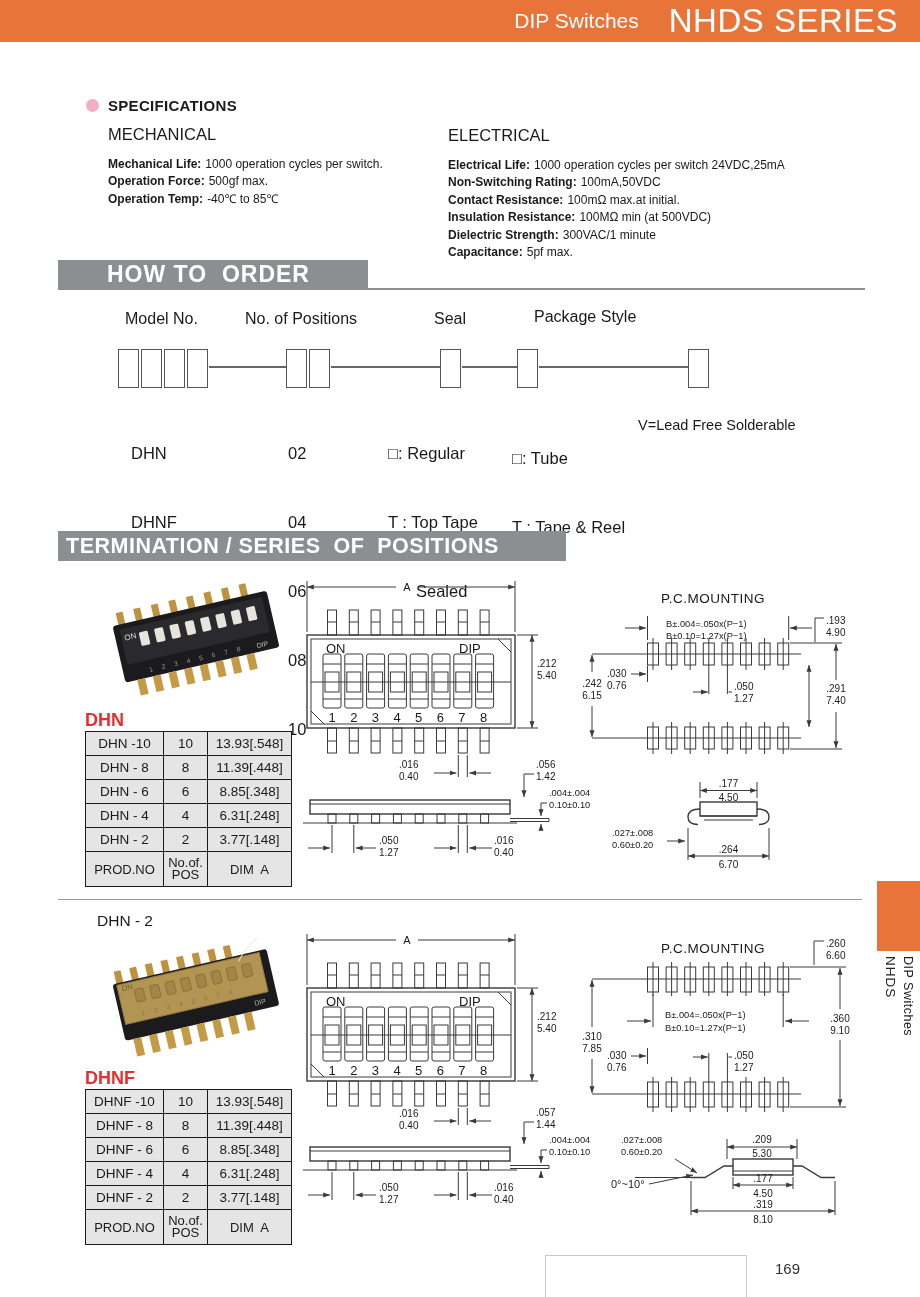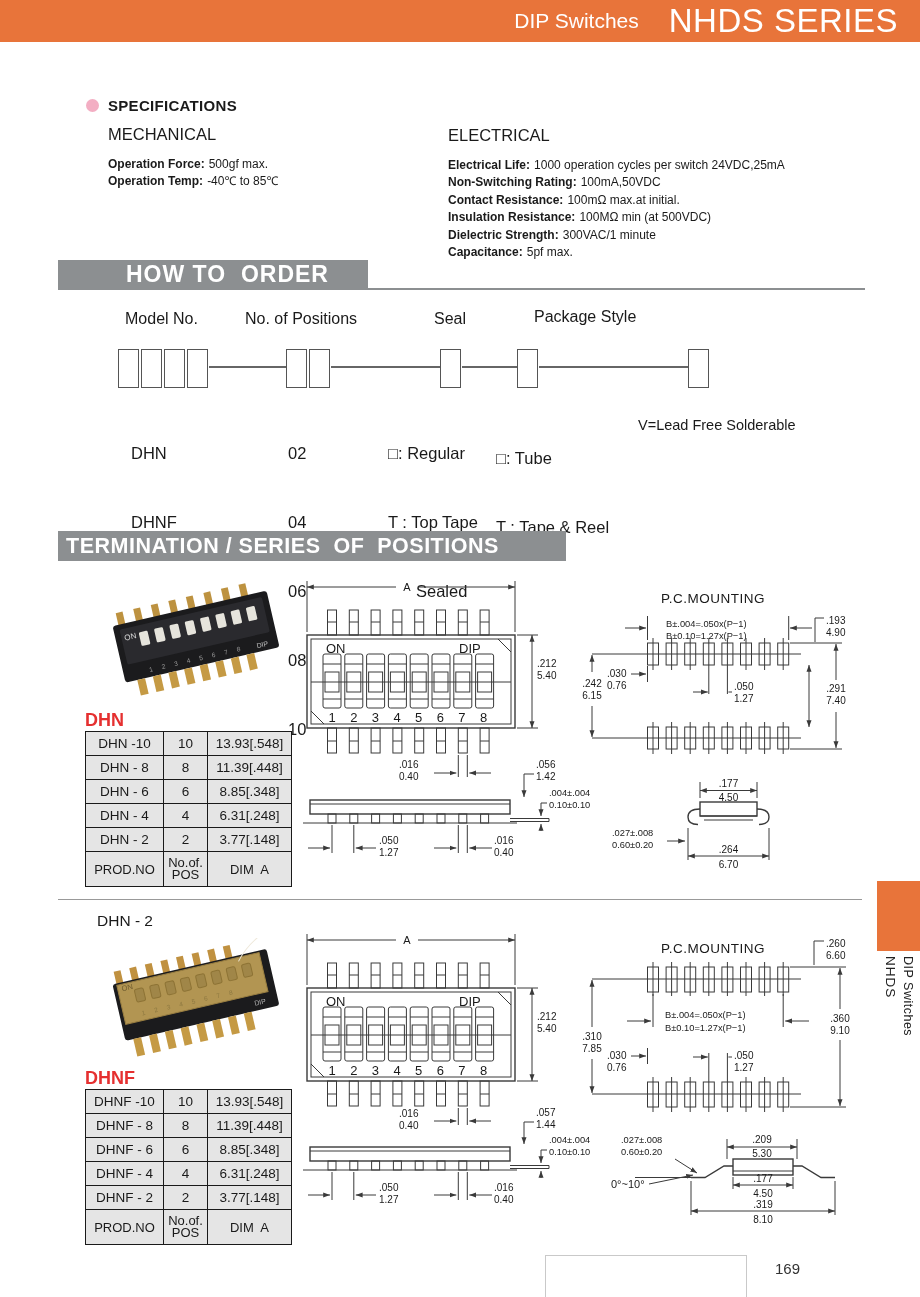--- a/index.html
+++ b/index.html
@@ -70,36 +70,37 @@
     <span class="ttl">NHDS SERIES</span>
   </header>
 
   <div class="spechead">
     <span class="bullet"></span>
     <span>SPECIFICATIONS</span>
   </div>
 
   <div class="speccol" style="left:108px;top:126px">
     <div class="sctitle">MECHANICAL</div>
+    <div class="srow"><b>Mechanical Life:</b><span>1000 operation cycles per switch.</span></div>
     <div class="srow"><b>Operation Force:</b><span>500gf max.</span></div>
     <div class="srow"><b>Operation Temp:</b><span>-40℃ to 85℃</span></div>
   </div>
 
   <div class="speccol" style="left:448px;top:127px">
     <div class="sctitle">ELECTRICAL</div>
     <div class="srow"><b>Electrical Life:</b><span>1000 operation cycles per switch  24VDC,25mA</span></div>
     <div class="srow"><b>Non-Switching Rating:</b><span>100mA,50VDC</span></div>
     <div class="srow"><b>Contact Resistance:</b><span>100mΩ max.at initial.</span></div>
     <div class="srow"><b>Insulation Resistance:</b><span>100MΩ  min (at 500VDC)</span></div>
     <div class="srow"><b>Dielectric Strength:</b><span>300VAC/1 minute</span></div>
     <div class="srow"><b>Capacitance:</b><span>5pf max.</span></div>
   </div>
 
   <div class="oline" style="left:58px;top:288px;width:807px;height:2px"></div>
-  <div class="banner" style="left:58px;top:260px;width:310px;height:29px;font-size:23px;line-height:29px;padding-left:68px;letter-spacing:1px;box-sizing:border-box">HOW TO  ORDER</div>
+  <div class="banner" style="left:58px;top:260px;width:310px;height:29px;font-size:23px;line-height:29px;padding-left:49px;letter-spacing:1px;box-sizing:border-box">HOW TO  ORDER</div>
 
   <div class="olabel" style="left:125px;top:310px">Model No.</div>
   <div class="olabel" style="left:245px;top:310px">No. of Positions</div>
   <div class="olabel" style="left:434px;top:310px">Seal</div>
   <div class="olabel" style="left:534px;top:308px">Package Style</div>
 
   <div class="obox" style="left:118px"></div>
   <div class="obox" style="left:141px"></div>
   <div class="obox" style="left:164px"></div>
   <div class="obox" style="left:187px"></div>
@@ -122,21 +123,21 @@
     <div>04</div>
     <div>06</div>
     <div>08</div>
     <div>10</div>
   </div>
   <div class="opt" style="left:388px;top:396px">
     <div>□: Regular</div>
     <div>T : Top Tape</div>
     <div style="padding-left:28px">Sealed</div>
   </div>
-  <div class="opt" style="left:496px;top:401px">
+  <div class="opt" style="left:512px;top:401px">
     <div>□: Tube</div>
     <div>T : Tape &amp; Reel</div>
   </div>
   <div class="vnote" style="left:638px;top:417px">V=Lead Free Solderable</div>
 
   <div class="banner" style="left:58px;top:531px;width:508px;height:30px;font-size:21.5px;line-height:30px;padding-left:8px;letter-spacing:.5px;box-sizing:border-box">TERMINATION / SERIES  OF  POSITIONS</div>
 
   <svg class="abs" style="left:95px;top:583px" width="215" height="130">
     <g transform="rotate(-13 105 62)">
       <g fill="#BD9240">

